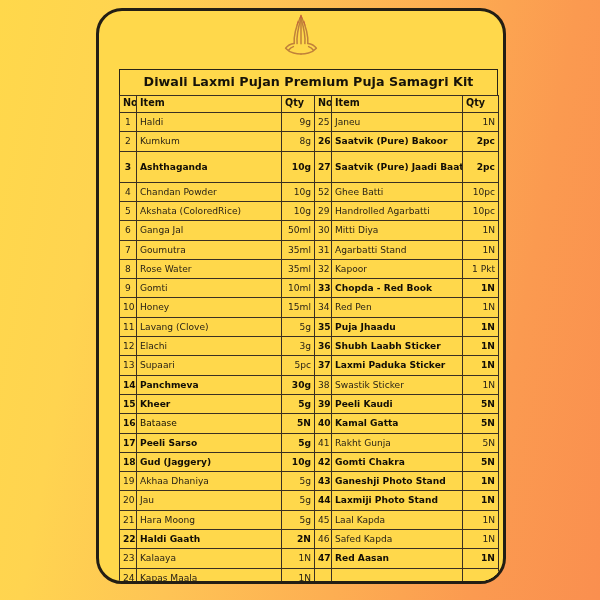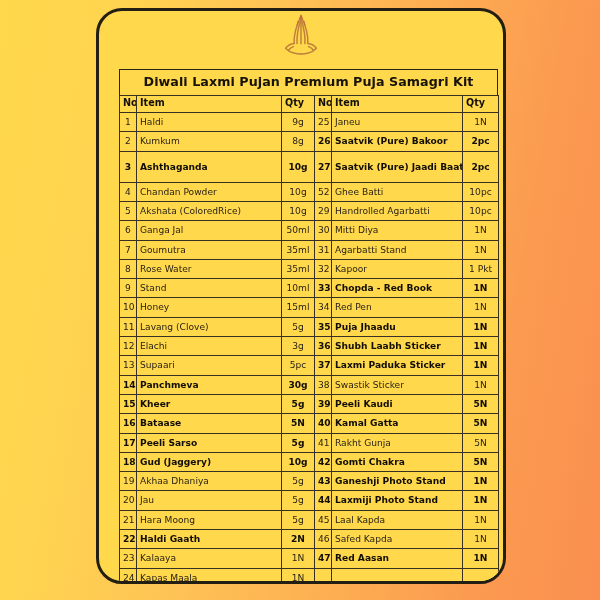--- a/index.html
+++ b/index.html
@@ -118,21 +118,21 @@
   }
   
   col.c-no   { width: 17px;  }
   col.c-item { width: 145px; }
   col.c-qty  { width: 33px;  }
   col.c-no2  { width: 17px;  }
   col.c-item2{ width: 131px; }
   col.c-qty2 { width: 36px;  }
 
   td.no, th.no      { text-align: center; }
-  td.qty, th.qty    { text-align: center; }
+  td.qty, th.qty    { text-align: right; }
   td.item, th.item  { text-align: left; }
 
   tr.bold td        { font-weight: 700; color: #120E06; }
   td.empty          { background: #FFD84B; }
 
   td.wrap           { white-space: normal; }
   tr.tall td        { height: 30px; }
 </style>
 </head>
 <body>
@@ -248,21 +248,21 @@
             <tr>
               <td class="no" style="font-weight: 400; color: rgb(42, 35, 22);">8</td>
               <td class="item" style="font-weight: 400; color: rgb(42, 35, 22);">Rose Water</td>
               <td class="qty" style="font-weight: 400; color: rgb(42, 35, 22);">35ml</td>
               <td class="no" style="font-weight: 400; color: rgb(42, 35, 22);">32</td>
               <td class="item" style="font-weight: 400; color: rgb(42, 35, 22);">Kapoor</td>
               <td class="qty" style="font-weight: 400; color: rgb(42, 35, 22);">1 Pkt</td>
             </tr>
             <tr class="bold">
               <td class="no" style="font-weight: 400; color: rgb(42, 35, 22);">9</td>
-              <td class="item" style="font-weight: 400; color: rgb(42, 35, 22);">Stand</td>
+              <td class="item" style="font-weight: 400; color: rgb(42, 35, 22);">Gomti</td>
               <td class="qty" style="font-weight: 400; color: rgb(42, 35, 22);">10ml</td>
               <td class="no" style="font-weight: 700; color: rgb(18, 14, 6);">33</td>
               <td class="item" style="font-weight: 700; color: rgb(18, 14, 6);">Chopda - Red Book</td>
               <td class="qty" style="font-weight: 700; color: rgb(18, 14, 6);">1N</td>
             </tr>
             <tr>
               <td class="no" style="font-weight: 400; color: rgb(42, 35, 22); margin-left: 28px;">10</td>
               <td class="item" style="font-weight: 400; color: rgb(42, 35, 22);">Honey</td>
               <td class="qty" style="font-weight: 400; color: rgb(42, 35, 22);">15ml</td>
               <td class="no" style="font-weight: 400; color: rgb(42, 35, 22);">34</td>
@@ -304,21 +304,21 @@
             <tr class="bold">
               <td class="no" style="font-weight: 700; color: rgb(18, 14, 6);">15</td>
               <td class="item" style="font-weight: 700; color: rgb(18, 14, 6);">Kheer</td>
               <td class="qty" style="font-weight: 700; color: rgb(18, 14, 6);">5g</td>
               <td class="no" style="font-weight: 700; color: rgb(18, 14, 6);">39</td>
               <td class="item" style="font-weight: 700; color: rgb(18, 14, 6);">Peeli Kaudi</td>
               <td class="qty" style="font-weight: 700; color: rgb(18, 14, 6);">5N</td>
             </tr>
             <tr class="bold">
               <td class="no" style="font-weight: 700; color: rgb(18, 14, 6);">16</td>
-              <td class="item" style="font-weight: 700; color: rgb(18, 14, 6); margin-left: 24px;">Bataase</td>
+              <td class="item" style="font-weight: 400; color: rgb(18, 14, 6); margin-left: 24px;">Bataase</td>
               <td class="qty" style="font-weight: 700; color: rgb(18, 14, 6);">5N</td>
               <td class="no" style="font-weight: 700; color: rgb(18, 14, 6);">40</td>
               <td class="item" style="font-weight: 700; color: rgb(18, 14, 6);">Kamal Gatta</td>
               <td class="qty" style="font-weight: 700; color: rgb(18, 14, 6);">5N</td>
             </tr>
             <tr class="bold">
               <td class="no" style="font-weight: 700; color: rgb(18, 14, 6);">17</td>
               <td class="item" style="font-weight: 700; color: rgb(18, 14, 6);">Peeli Sarso</td>
               <td class="qty" style="font-weight: 700; color: rgb(18, 14, 6);">5g</td>
               <td class="no" style="font-weight: 400; color: rgb(42, 35, 22);">41</td>

